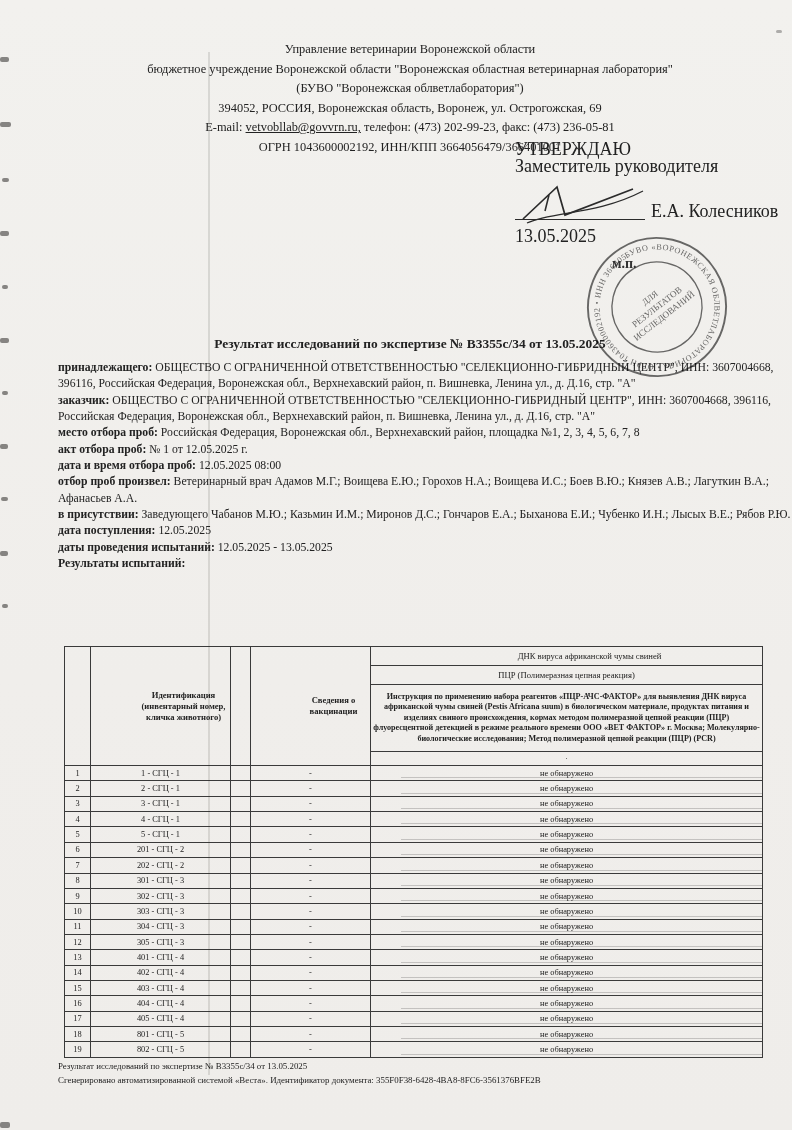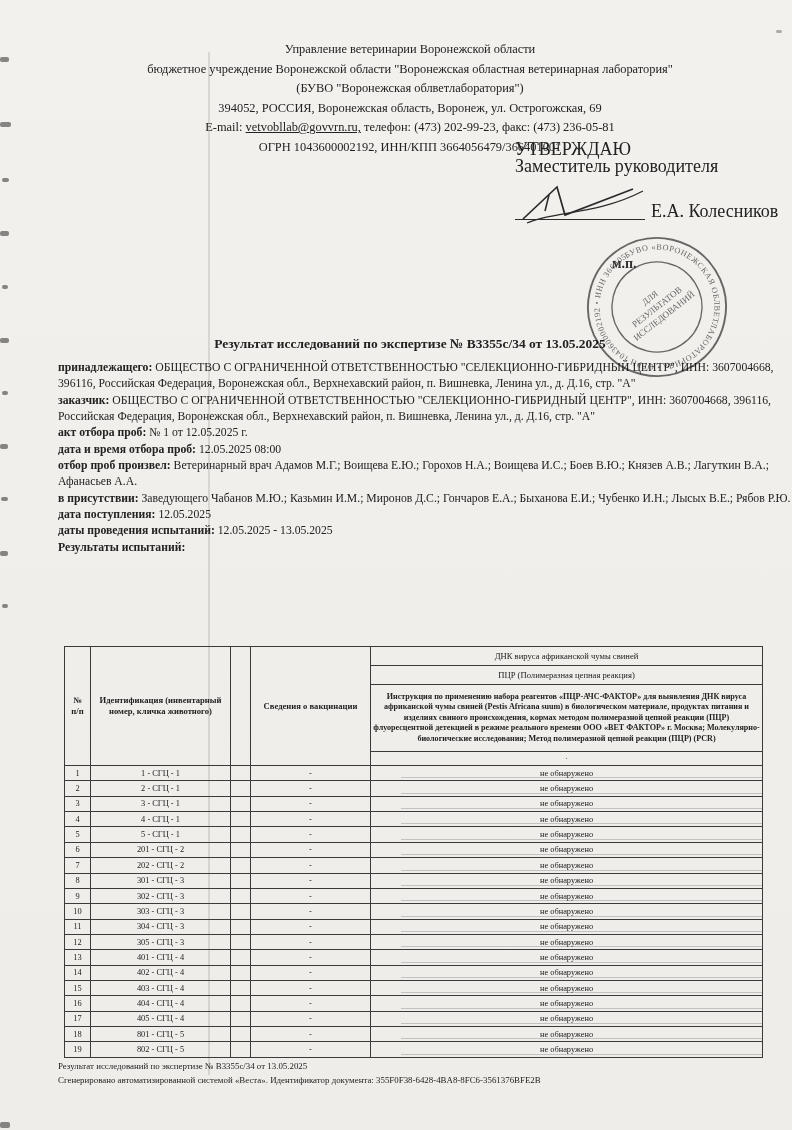--- a/index.html
+++ b/index.html
@@ -29,21 +29,21 @@
   
   .details{position:absolute;left:58px;top:360px;width:742px;font-size:11.7px;line-height:16.35px;}
   .detail-line{margin:0;}
   .detail-label{font-weight:bold;}
   
   .results-table-wrap{position:absolute;left:64px;top:646px;width:700px;}
   table.results{border-collapse:collapse;table-layout:fixed;width:698px;}
   table.results td{border:1px solid #3a3a3a;text-align:center;vertical-align:middle;padding:0 2px;overflow:hidden;}
   table.results{border:1.8px solid #242424;}
   td.hcell{font-size:8.4px;font-weight:600;line-height:11px;}
-  tr.h-row1{height:19px;}  tr.h-row1 td{font-size:8.6px;}
+  tr.h-row1{height:19px;}  tr.h-row1 td{font-size:8.6px;padding-left:48px;}
   tr.h-row2{height:19px;margin-top:28px;}  tr.h-row2 td{font-size:8.6px;}
   tr.h-row3{height:67px;}
   td.instruction{font-size:8.1px;font-weight:600;line-height:10.6px;padding:1px 8px;}
   tr.h-row4{height:14px;} tr.h-row4 td{font-size:8px;}
   tbody tr{height:15.37px;}
   tbody td{font-size:8.4px;}
   td.res{position:relative;}
   td.res::after{content:"";position:absolute;left:30px;right:-34px;bottom:2px;height:1px;background:rgba(70,70,70,.26);}
   
   .doc-footer{position:absolute;left:58px;top:1060px;width:720px;font-size:8.9px;line-height:13.5px;}
@@ -87,20 +87,21 @@
     <div>Заместитель руководителя</div>
     <div class="sig-zone">
       <svg class="sig-svg" width="170" height="52" viewBox="0 0 170 52">
         <path d="M18 42 L52 10 L60 38 L128 12" fill="none" stroke="#2b2b2b" stroke-width="1.7"></path>
         <path d="M22 46 C 48 34, 92 38, 138 14" fill="none" stroke="#2b2b2b" stroke-width="1.3"></path>
         <path d="M44 18 L40 34" fill="none" stroke="#2b2b2b" stroke-width="1.5"></path>
       </svg>
       <div class="sig-line"></div>
       <span class="signer-name">Е.А. Колесников</span>
     </div>
+    <div class="approve-date">13.05.2025</div>
   </div>
 
   <svg class="stamp" viewBox="0 0 190 190">
     <circle cx="95" cy="95" r="72" fill="none" stroke="#4c4c4c" stroke-width="2"></circle>
     <circle cx="95" cy="95" r="47" fill="none" stroke="#4c4c4c" stroke-width="1.4"></circle>
     <path id="stamp-ring-path" d="M 95 35 a 60 60 0 1 1 -0.1 0" fill="none"></path>
     <text font-size="8.6" letter-spacing="0.6" fill="#4c4c4c" font-family="Liberation Serif, serif">
       <textPath href="#stamp-ring-path">БУВО «ВОРОНЕЖСКАЯ ОБЛВЕТЛАБОРАТОРИЯ» • ОГРН 1043600002192 • ИНН 3664056479</textPath>
     </text>
     <g transform="rotate(-6 95 95)">
@@ -109,20 +110,21 @@
       <text x="95" y="110" text-anchor="middle" font-size="9.5" fill="#4c4c4c" font-family="Liberation Serif, serif">ИССЛЕДОВАНИЙ</text>
     </g>
   </svg>
   <div class="mp-label">м.п.</div>
 
   <div class="doc-title">Результат исследований по экспертизе № В3355с/34 от 13.05.2025</div>
 
   <div class="details" id="details">
       <p class="detail-line"><span class="detail-label">принадлежащего:</span> <span>ОБЩЕСТВО С ОГРАНИЧЕННОЙ ОТВЕТСТВЕННОСТЬЮ "СЕЛЕКЦИОННО-ГИБРИДНЫЙ ЦЕНТР", ИНН: 3607004668, 396116, Российская Федерация, Воронежская обл., Верхнехавский район, п. Вишневка, Ленина ул., д. Д.16, стр. "А"</span></p>
       <p class="detail-line"><span class="detail-label">заказчик:</span> <span>ОБЩЕСТВО С ОГРАНИЧЕННОЙ ОТВЕТСТВЕННОСТЬЮ "СЕЛЕКЦИОННО-ГИБРИДНЫЙ ЦЕНТР", ИНН: 3607004668, 396116, Российская Федерация, Воронежская обл., Верхнехавский район, п. Вишневка, Ленина ул., д. Д.16, стр. "А"</span></p>
+      <p class="detail-line"><span class="detail-label">место отбора проб:</span> <span>Российская Федерация, Воронежская обл., Верхнехавский район, площадка №1, 2, 3, 4, 5, 6, 7, 8</span></p>
       <p class="detail-line"><span class="detail-label">акт отбора проб:</span> <span>№ 1 от 12.05.2025 г.</span></p>
       <p class="detail-line"><span class="detail-label">дата и время отбора проб:</span> <span>12.05.2025 08:00</span></p>
       <p class="detail-line"><span class="detail-label">отбор проб произвел:</span> <span>Ветеринарный врач Адамов М.Г.; Воищева Е.Ю.; Горохов Н.А.; Воищева И.С.; Боев В.Ю.; Князев А.В.; Лагуткин В.А.; Афанасьев А.А.</span></p>
       <p class="detail-line"><span class="detail-label">в присутствии:</span> <span>Заведующего Чабанов М.Ю.; Казьмин И.М.; Миронов Д.С.; Гончаров Е.А.; Быханова Е.И.; Чубенко И.Н.; Лысых В.Е.; Рябов Р.Ю.</span></p>
       <p class="detail-line"><span class="detail-label">дата поступления:</span> <span>12.05.2025</span></p>
       <p class="detail-line"><span class="detail-label">даты проведения испытаний:</span> <span>12.05.2025 - 13.05.2025</span></p>
       <p class="detail-line"><span class="detail-label">Результаты испытаний:</span></p>
     </div>
 
   <div class="results-table-wrap">

